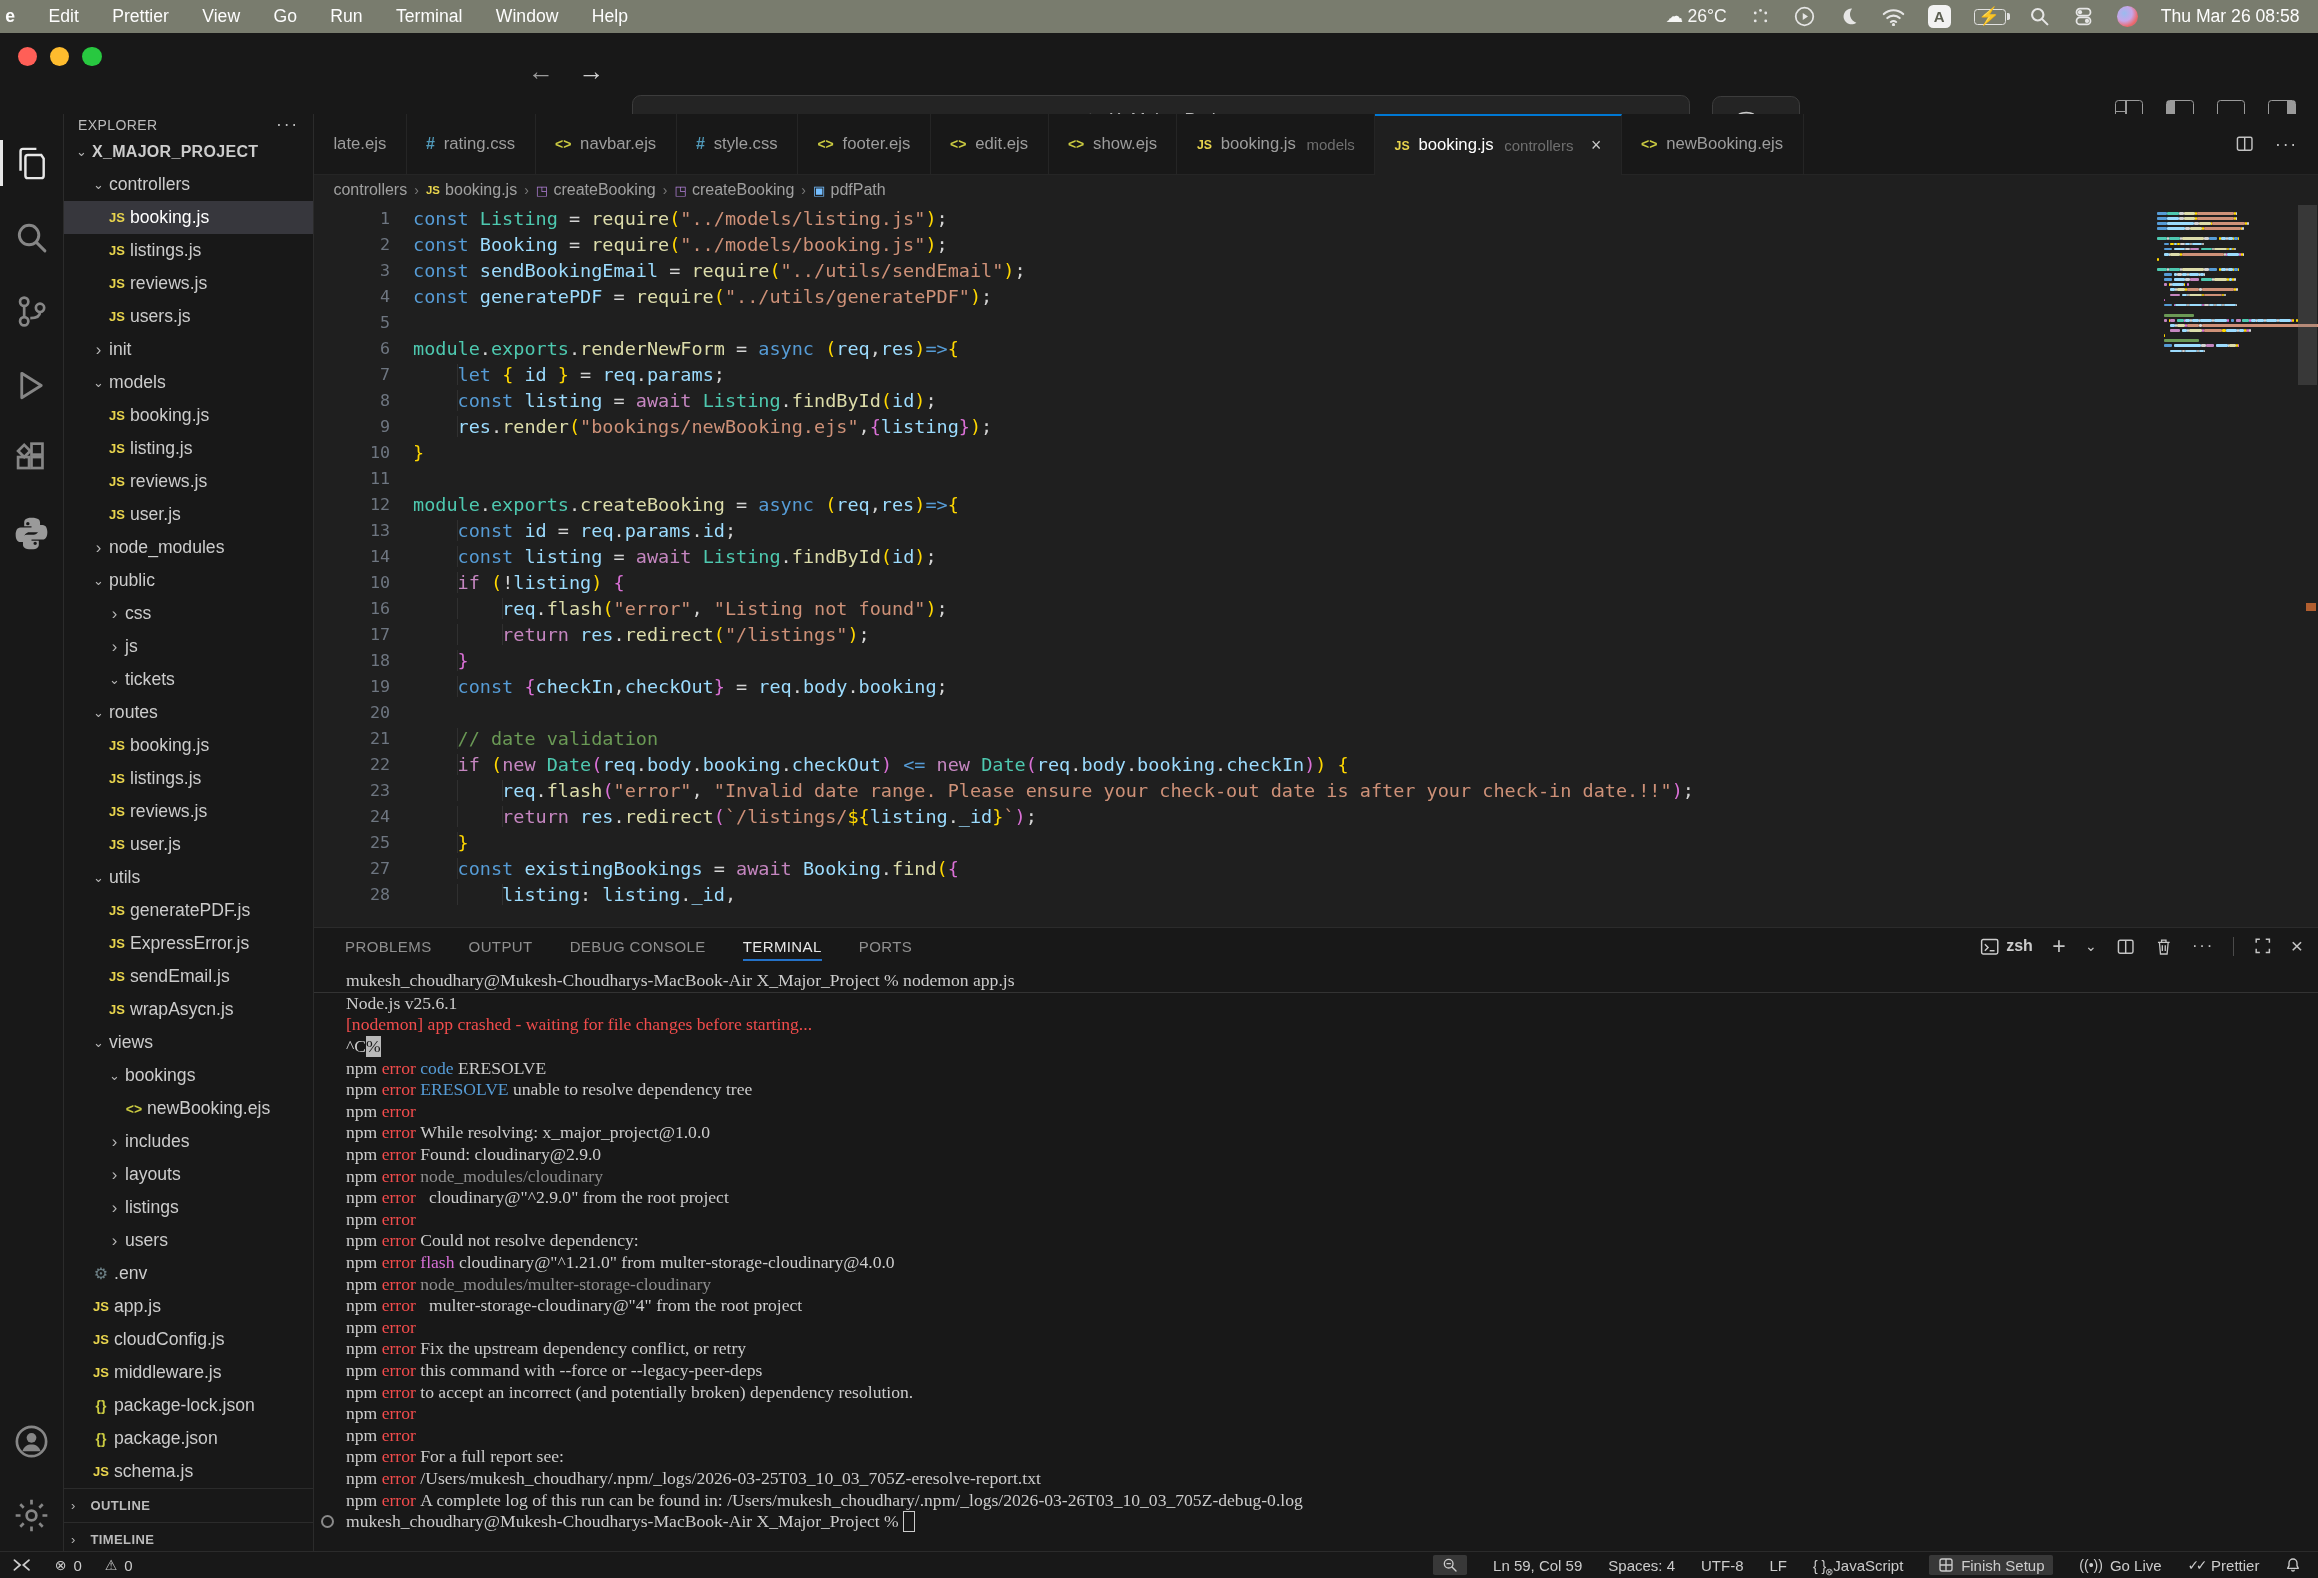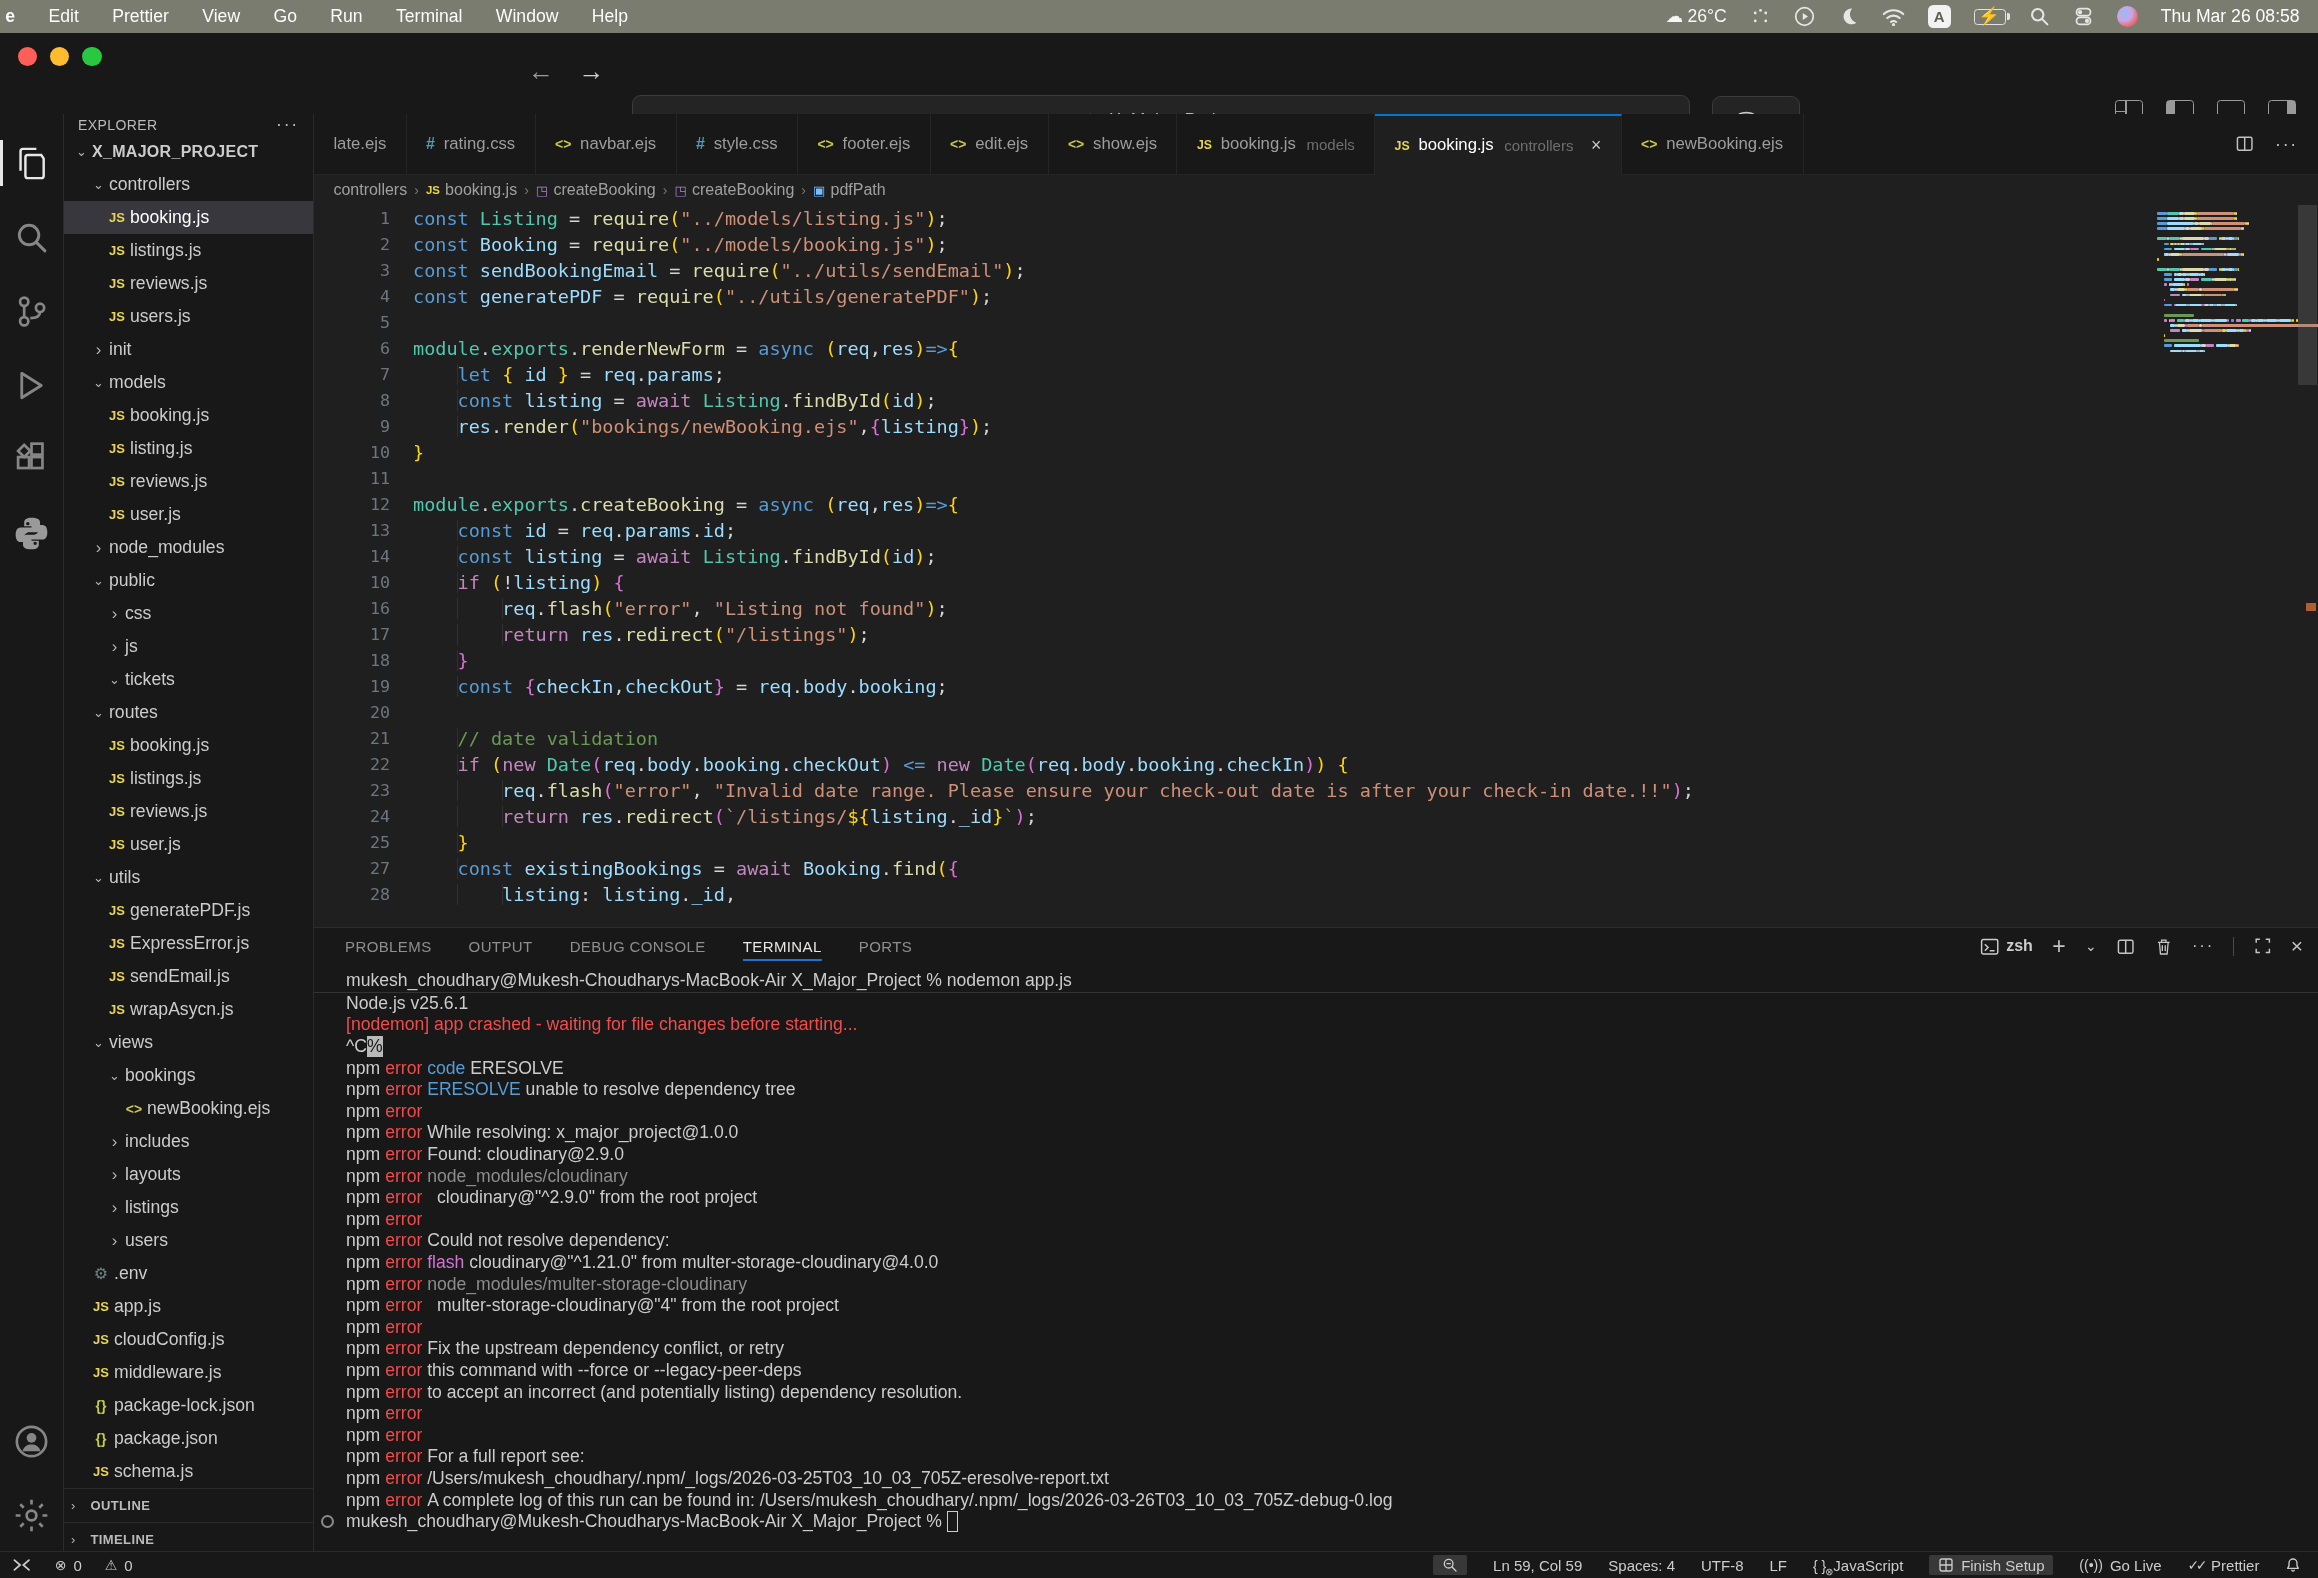--- a/index.html
+++ b/index.html
@@ -101,21 +101,21 @@
 
   
   .panelhead{height:37px;background:#181818;border-top:0.9px solid #2b2b2b;display:flex;align-items:center;padding:0 16px 0 31px;}
   .ptab{font-size:15px;color:#8f8f8f;margin-right:37px;letter-spacing:0.4px;position:relative;height:100%;display:flex;align-items:center;}
   .ptab.active{color:#e7e7e7;}
   .ptab.active:after{content:"";position:absolute;left:0;right:0;bottom:3.5px;height:1.8px;background:#2472c8;}
   .phead-right{margin-left:auto;display:flex;align-items:center;gap:19.4px;color:#c5c5c5;font-size:16.7px;}
   .phead-right .shell{display:flex;align-items:center;gap:7px;font-size:16px;color:#cccccc;font-weight:600;}
   .pdivider{width:0.9px;height:19.4px;background:#4a4a4a;}
   .terminal{flex:0 0 582px;background:#181818;overflow:hidden;padding:5.3px 0 0 0;position:relative;}
-  .tline{height:21.6px;display:flex;align-items:center;font-family:Liberation Sans, sans-serif;font-size:17.6px;white-space:pre;position:relative;padding-left:32px;}
+  .tline{height:21.6px;display:flex;align-items:center;font-family:Liberation Serif, serif;font-size:17.6px;white-space:pre;position:relative;padding-left:32px;}
   .tline.sep{border-bottom:0.9px solid #333333;}
   .tdeco{position:absolute;left:7px;width:13px;height:13px;border-radius:50%;box-sizing:border-box;}
   .tdeco.err{border:2.2px solid #f14c4c;}
   .tdeco.ok{border:2.2px solid #8a8a8a;}
   .tt-p{color:#cccccc}.tt-r{color:#f14c4c}.tt-b{color:#569cd6}.tt-g{color:#8d8d8d}.tt-m{color:#d670d6}
   .tt-cur{background:#b9b9b9;color:#181818;}
   .hollowcur{display:inline-block;width:9.7px;height:18.5px;border:1.3px solid #cccccc;vertical-align:-2.6px;}
 
   
   .statusbar{position:absolute;left:0;right:0;bottom:0;height:26px;background:#181818;border-top:0.9px solid #2b2b2b;
@@ -809,21 +809,21 @@
           <div class="tline"><span class="tt-p">npm </span><span class="tt-r">error </span><span class="tt-g">node_modules/cloudinary</span></div>
           <div class="tline"><span class="tt-p">npm </span><span class="tt-r">error </span><span class="tt-p">  cloudinary@"^2.9.0" from the root project</span></div>
           <div class="tline"><span class="tt-p">npm </span><span class="tt-r">error</span></div>
           <div class="tline"><span class="tt-p">npm </span><span class="tt-r">error </span><span class="tt-p">Could not resolve dependency:</span></div>
           <div class="tline"><span class="tt-p">npm </span><span class="tt-r">error </span><span class="tt-m">flash </span><span class="tt-p">cloudinary@"^1.21.0" from multer-storage-cloudinary@4.0.0</span></div>
           <div class="tline"><span class="tt-p">npm </span><span class="tt-r">error </span><span class="tt-g">node_modules/multer-storage-cloudinary</span></div>
           <div class="tline"><span class="tt-p">npm </span><span class="tt-r">error </span><span class="tt-p">  multer-storage-cloudinary@"4" from the root project</span></div>
           <div class="tline"><span class="tt-p">npm </span><span class="tt-r">error</span></div>
           <div class="tline"><span class="tt-p">npm </span><span class="tt-r">error </span><span class="tt-p">Fix the upstream dependency conflict, or retry</span></div>
           <div class="tline"><span class="tt-p">npm </span><span class="tt-r">error </span><span class="tt-p">this command with --force or --legacy-peer-deps</span></div>
-          <div class="tline"><span class="tt-p">npm </span><span class="tt-r">error </span><span class="tt-p">to accept an incorrect (and potentially listing) dependency resolution.</span></div>
+          <div class="tline"><span class="tt-p">npm </span><span class="tt-r">error </span><span class="tt-p">to accept an incorrect (and potentially broken) dependency resolution.</span></div>
           <div class="tline"><span class="tt-p">npm </span><span class="tt-r">error</span></div>
           <div class="tline"><span class="tt-p">npm </span><span class="tt-r">error</span></div>
           <div class="tline"><span class="tt-p">npm </span><span class="tt-r">error </span><span class="tt-p">For a full report see:</span></div>
           <div class="tline"><span class="tt-p">npm </span><span class="tt-r">error </span><span class="tt-p">/Users/mukesh_choudhary/.npm/_logs/2026-03-25T03_10_03_705Z-eresolve-report.txt</span></div>
           <div class="tline"><span class="tt-p">npm </span><span class="tt-r">error </span><span class="tt-p">A complete log of this run can be found in: /Users/mukesh_choudhary/.npm/_logs/2026-03-26T03_10_03_705Z-debug-0.log</span></div>
           <div class="tline"><span class="tdeco ok"></span><span class="tt-p">mukesh_choudhary@Mukesh-Choudharys-MacBook-Air X_Major_Project % </span><span class="hollowcur"></span></div>
         </div>
     </div>
   </div>
 </div>

